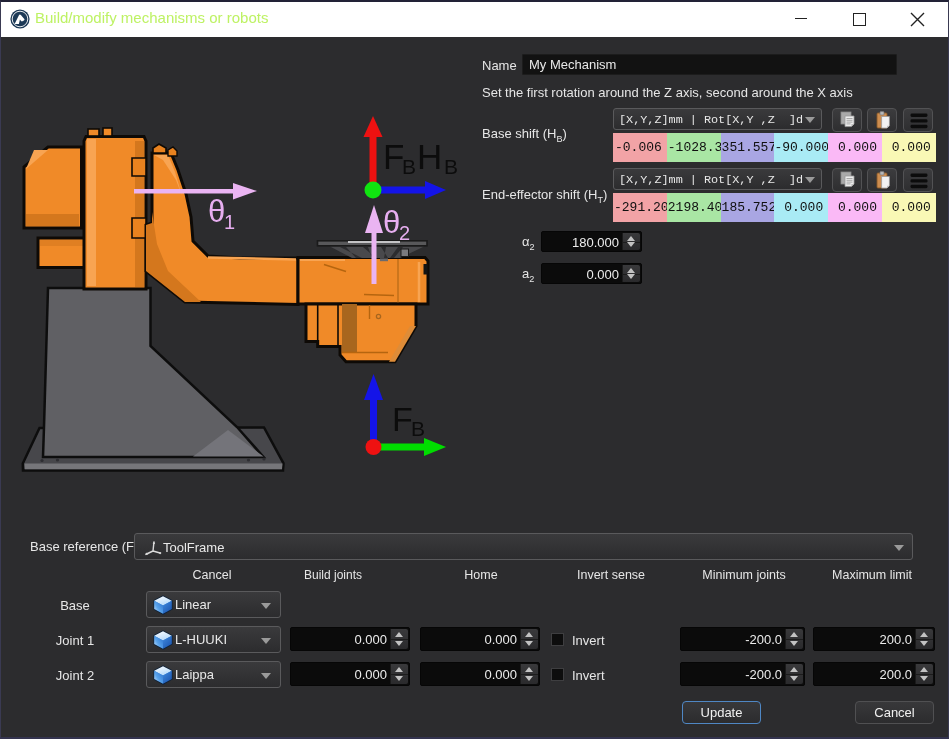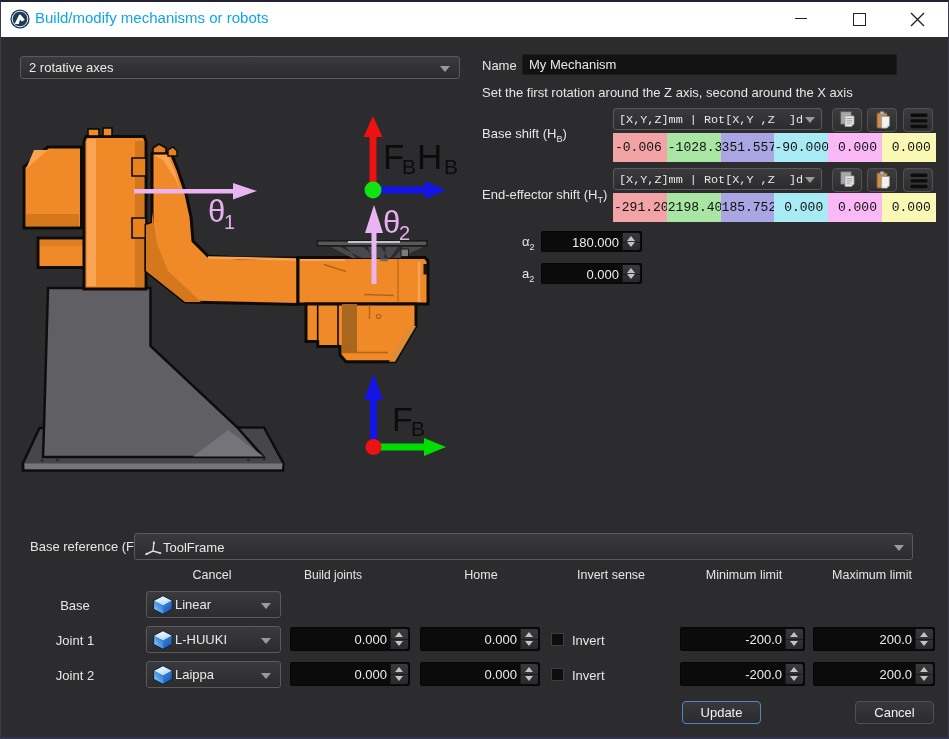--- a/index.html
+++ b/index.html
@@ -4,21 +4,21 @@
 <style>
   html,body{margin:0;padding:0;}
   #win{position:relative;width:949px;height:739px;background:#2c2c2e;overflow:hidden;
        font-family:"Liberation Sans",sans-serif;color:#e6e6e6;font-size:13px;}
   #frameedge{position:absolute;left:0;top:0;width:949px;height:739px;box-sizing:border-box;
        border:1px solid #3a3a52;border-top:2px solid #222236;border-bottom:2px solid #33334e;
        pointer-events:none;z-index:50;}
   .abs{position:absolute;}
   
   #titlebar{position:absolute;left:1px;top:2px;width:947px;height:35px;background:#ffffff;}
-  #title{position:absolute;left:35px;top:9px;color:#0ea5e9;font-size:15px;}
+  #title{position:absolute;left:35px;top:9px;color:#bef264;font-size:15px;}
   
   .combo{position:absolute;background:linear-gradient(#3a3a3c,#2c2c2e);
          border:1px solid #5a5a5c;border-radius:3px;box-sizing:border-box;
          color:#e8e8e8;}
   .combo .arr{position:absolute;right:9px;top:50%;margin-top:-2px;width:0;height:0;
          border-left:5px solid transparent;border-right:5px solid transparent;
          border-top:6px solid #9a9a9a;}
   
   .tinput{position:absolute;background:#121212;border:1px solid #1c1c1c;box-sizing:border-box;
           color:#e8e8e8;border-radius:1px;}
@@ -63,24 +63,20 @@
     <path d="M4.6 15 L8.8 6.4 Q9.8 4.7 11.1 6.3 L14.3 10.1 Q15 11 13.9 11.5 L12.4 12.3 Q11.6 12.6 11.1 11.9 L9.9 10.4 L8.9 15 Z" fill="#ffffff"></path>
   </svg>
   <div id="title">Build/modify mechanisms or robots</div>
 
   <div class="abs" style="left:795px;top:18px;width:12px;height:1.4px;background:#222"></div>
   <div class="abs" style="left:853px;top:13px;width:11px;height:11px;border:1.3px solid #222"></div>
   <svg class="abs" style="left:910px;top:12px" width="15" height="15" viewBox="0 0 15 15">
     <path d="M1 1 L14 14 M14 1 L1 14" stroke="#222" stroke-width="1.4"></path>
   </svg>
 
-  <div class="combo" style="left:20px;top:56px;width:440px;height:23px;">
-    <span style="position:absolute;left:8px;top:3px;">2 rotative axes</span>
-      <span class="arr"></span>
-  </div>
 
   <svg class="abs" id="robot" style="left:0;top:0;pointer-events:none" width="949" height="739" viewBox="0 0 949 739">
 
     <path d="M39.5,428 L264,427.5 L283.5,463.4 L283,470.5 L23,470.5 L22.8,463.5 Z" fill="#47474b" stroke="#0d0d0d" stroke-width="2.5"></path>
     <polygon points="24.5,463.5 282.5,463.4 282,469.3 25,469.3" fill="#76767a"></polygon>
 
     <path d="M48,288 L150.5,288 L150.5,346 L237,427 L263.5,457 L43,457 L44,427 Z" fill="#606064" stroke="#0d0d0d" stroke-width="2.5"></path>
     <polygon points="228,430 263.5,456.5 193,456.5" fill="#74747a"></polygon>
     <circle cx="42" cy="460.5" r="1.6" fill="#2e2e32"></circle>
     <circle cx="57.5" cy="460" r="1.6" fill="#2e2e32"></circle>
@@ -274,21 +270,21 @@
       <circle cx="18.2" cy="15.1" r="1.1" fill="#dadada"></circle>
     </svg>
     <span style="position:absolute;left:28px;top:6px;">ToolFrame</span>
     <span class="arr" style="right:8px;"></span>
   </div>
 
   <div class="abs" style="left:162px;top:568px;width:100px;text-align:center;font-size:12.5px;">Cancel</div>
   <div class="abs" style="left:304px;top:568px;width:100px;text-align:left;font-size:12px;">Build joints</div>
   <div class="abs" style="left:431px;top:568px;width:100px;text-align:center;font-size:12.5px;">Home</div>
   <div class="abs" style="left:561px;top:568px;width:100px;text-align:center;font-size:12.5px;">Invert sense</div>
-  <div class="abs" style="left:694px;top:568px;width:100px;text-align:center;font-size:12.5px;">Minimum limit</div>
+  <div class="abs" style="left:694px;top:568px;width:100px;text-align:center;font-size:12.5px;">Minimum joints</div>
   <div class="abs" style="left:822px;top:568px;width:100px;text-align:center;font-size:12.5px;">Maximum limit</div>
 
   <div class="abs" style="left:40px;top:598px;width:70px;text-align:center;">Base</div>
   <div class="combo cubecombo" style="left:146px;top:591px;width:135px;height:27px;">
       <svg style="position:absolute;left:5px;top:3px;" width="22" height="20" viewBox="0 0 22 20">
         <defs>
           <linearGradient id="cT0" x1="0" y1="0" x2="0.6" y2="1">
             <stop offset="0" stop-color="#ffffff"></stop>
             <stop offset="1" stop-color="#b4d9fb"></stop>
           </linearGradient>

